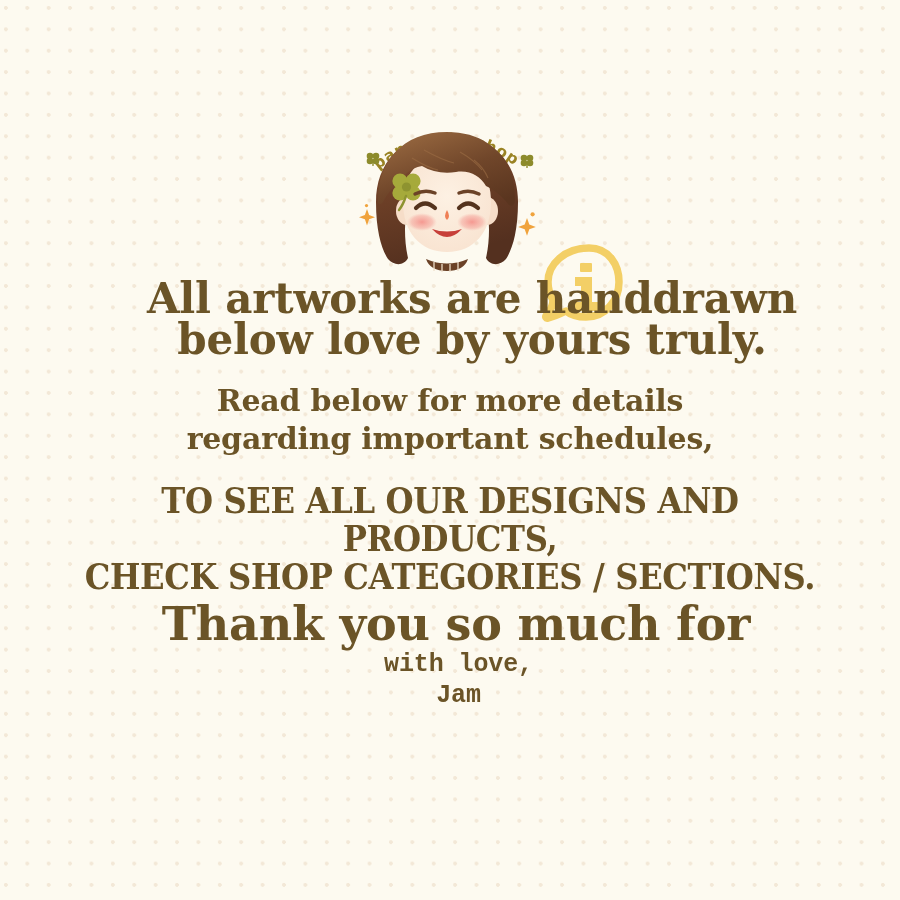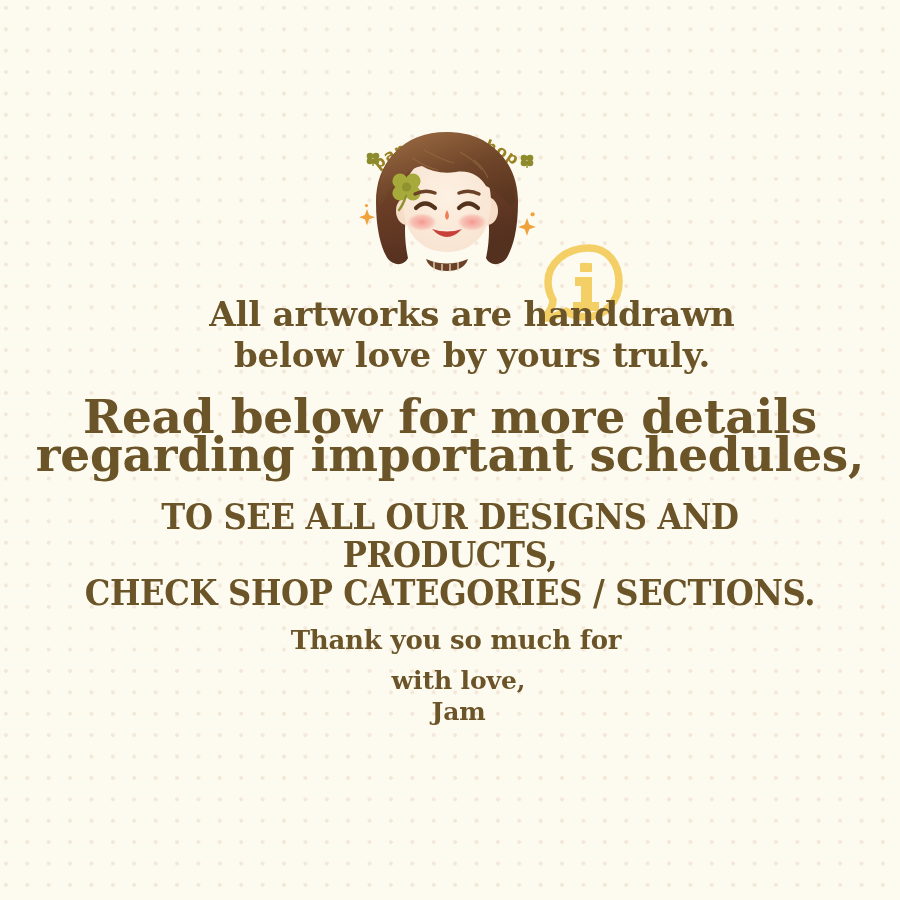--- a/index.html
+++ b/index.html
@@ -90,59 +90,60 @@
     font-weight: 700;
   }
 
   .blk .ln {
     display: block;
     white-space: nowrap;
   }
 
   
   .blk-intro {
-    font-size: 34px;
+    font-size: 42px;
     line-height: 41px;
     letter-spacing: -0.2px;
-    margin: 16px;
+    margin: 0;
     padding-left: 44px;
   }
 
   
   .blk-read {
-    font-size: 47px;
+    font-size: 30px;
     line-height: 38px;
     letter-spacing: -0.2px;
     margin: 22px 0 0 0;
   }
 
   
   .blk-caps {
     font-size: 35px;
     line-height: 38px;
     letter-spacing: -0.4px;
     margin: 24px 0 0 0;
     transform: scaleX(0.92);
     transform-origin: center top;
   }
 
   
   .blk-thanks {
-    font-size: 26px;
+    font-size: 46px;
     line-height: 39px;
     letter-spacing: -0.2px;
     margin: 9px 0 0 12px;
   }
 
   
   .blk-sign {
     font-size: 25px;
     line-height: 31px;
     letter-spacing: -0.1px;
     margin: 5px 0 0 17px;
+    font-family: Liberation Mono, monospace;
   }
 </style>
 </head>
 <body>
 
 <div id="canvas">
 
   <div class="logo-area">
 
     <svg class="arc-text" viewBox="0 0 200 90">

